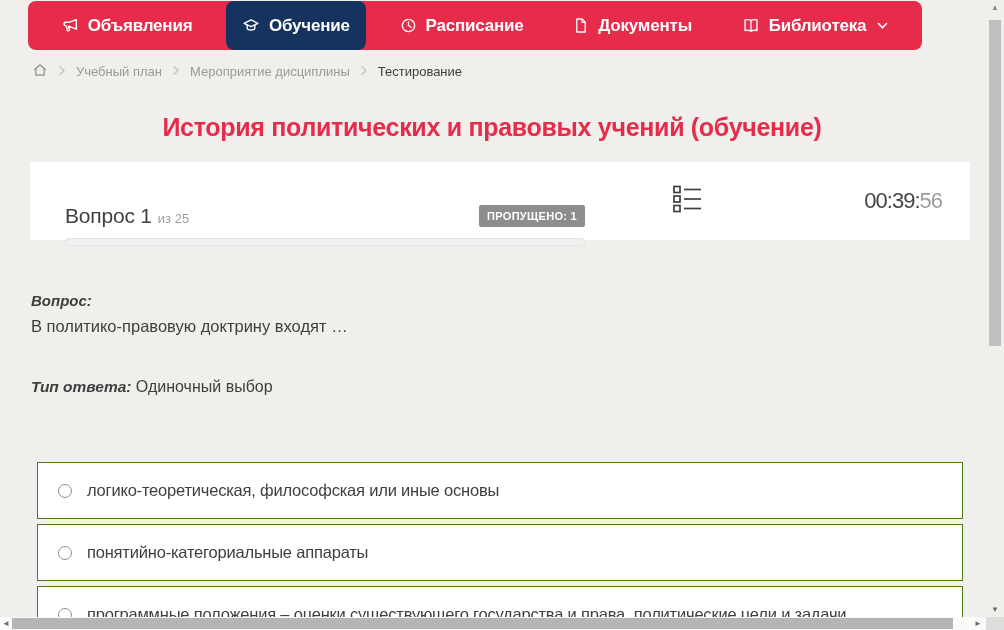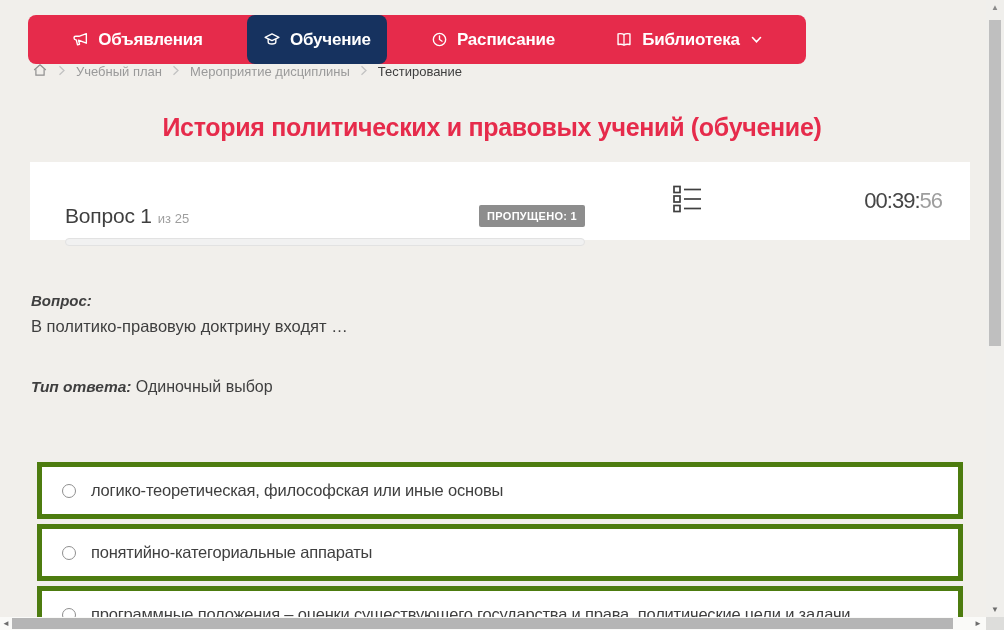--- a/index.html
+++ b/index.html
@@ -6,22 +6,22 @@
   html,body { width:1004px; height:630px; overflow:hidden; }
   body {
     position:relative;
     background:#f1efeb;
     font-family:"Liberation Sans", sans-serif;
     color:#3f3f3f;
   }
 
   
   .navbar {
-    position:absolute; left:28px; top:15px;
-    width:778px; height:49px;
+    position:absolute; left:28px; top:1px;
+    width:894px; height:49px;
     background:#e62b4b; border-radius:8px;
     display:flex; align-items:stretch; justify-content:space-evenly;
   }
   .nav-item {
     display:flex; align-items:center; gap:9px;
     color:#fff; font-weight:700; font-size:17px; letter-spacing:-0.2px;
     padding:0 16px; border-radius:8px; cursor:pointer; white-space:nowrap;
   }
   .nav-item.active { background:#16325f; }
   .nav-item svg { display:block; }
@@ -86,21 +86,21 @@
   }
   .answer-type {
     position:absolute; left:31px; top:378px; font-size:15.5px;
   }
   .answer-type .type-label { font-weight:700; font-style:italic; }
   .answer-type .type-value { font-size:16px; }
 
   
   .options { position:absolute; left:37px; top:462px; width:926px; }
   .option {
-    height:57px; background:#fff; border:5px solid #4d7c0f;
+    height:57px; background:#fff; border:1px solid #4d7c0f;
     display:flex; align-items:center; margin-bottom:5px; cursor:pointer;
   }
   .radio {
     flex:0 0 14px; width:14px; height:14px; margin-left:20px;
     border:1px solid #8f8f8f; border-radius:50%; background:#fff;
   }
   .option-label {
     margin-left:15px; font-size:16.5px; color:#3f3f3f; letter-spacing:-0.2px;
   }
 
@@ -152,20 +152,29 @@
     <span>Обучение</span>
   </div>
   <div class="nav-item">
     <span>
         <svg width="17" height="17" viewBox="0 0 16 16">
           <circle cx="8" cy="8" r="5.8" fill="none" stroke="#fff" stroke-width="1.3"></circle>
           <path d="M8 4.6V8l2.4 1.6" fill="none" stroke="#fff" stroke-width="1.3" stroke-linecap="round"></path>
         </svg>
       </span>
     <span>Расписание</span>
+  </div>
+  <div class="nav-item">
+    <span>
+        <svg width="16" height="17" viewBox="0 0 16 16">
+          <path d="M3.8 1.5h5.4l3 3.2v9.8H3.8z" fill="none" stroke="#fff" stroke-width="1.3" stroke-linejoin="round"></path>
+          <path d="M9 1.7v3.2h3.1" fill="none" stroke="#fff" stroke-width="1.2"></path>
+        </svg>
+      </span>
+    <span>Документы</span>
   </div>
   <div class="nav-item">
     <span>
         <svg width="18" height="17" viewBox="0 0 16 16">
           <path d="M8 3.4C6.8 2.5 4.9 2.3 2.4 2.7v10c2.5-.4 4.4-.2 5.6.7 1.2-.9 3.1-1.1 5.6-.7v-10C11.1 2.3 9.2 2.5 8 3.4z" fill="none" stroke="#fff" stroke-width="1.3" stroke-linejoin="round"></path>
           <path d="M8 3.6v9.6" stroke="#fff" stroke-width="1.2"></path>
         </svg>
       </span>
     <span>Библиотека</span>
     <span style="margin-left:2px;">

